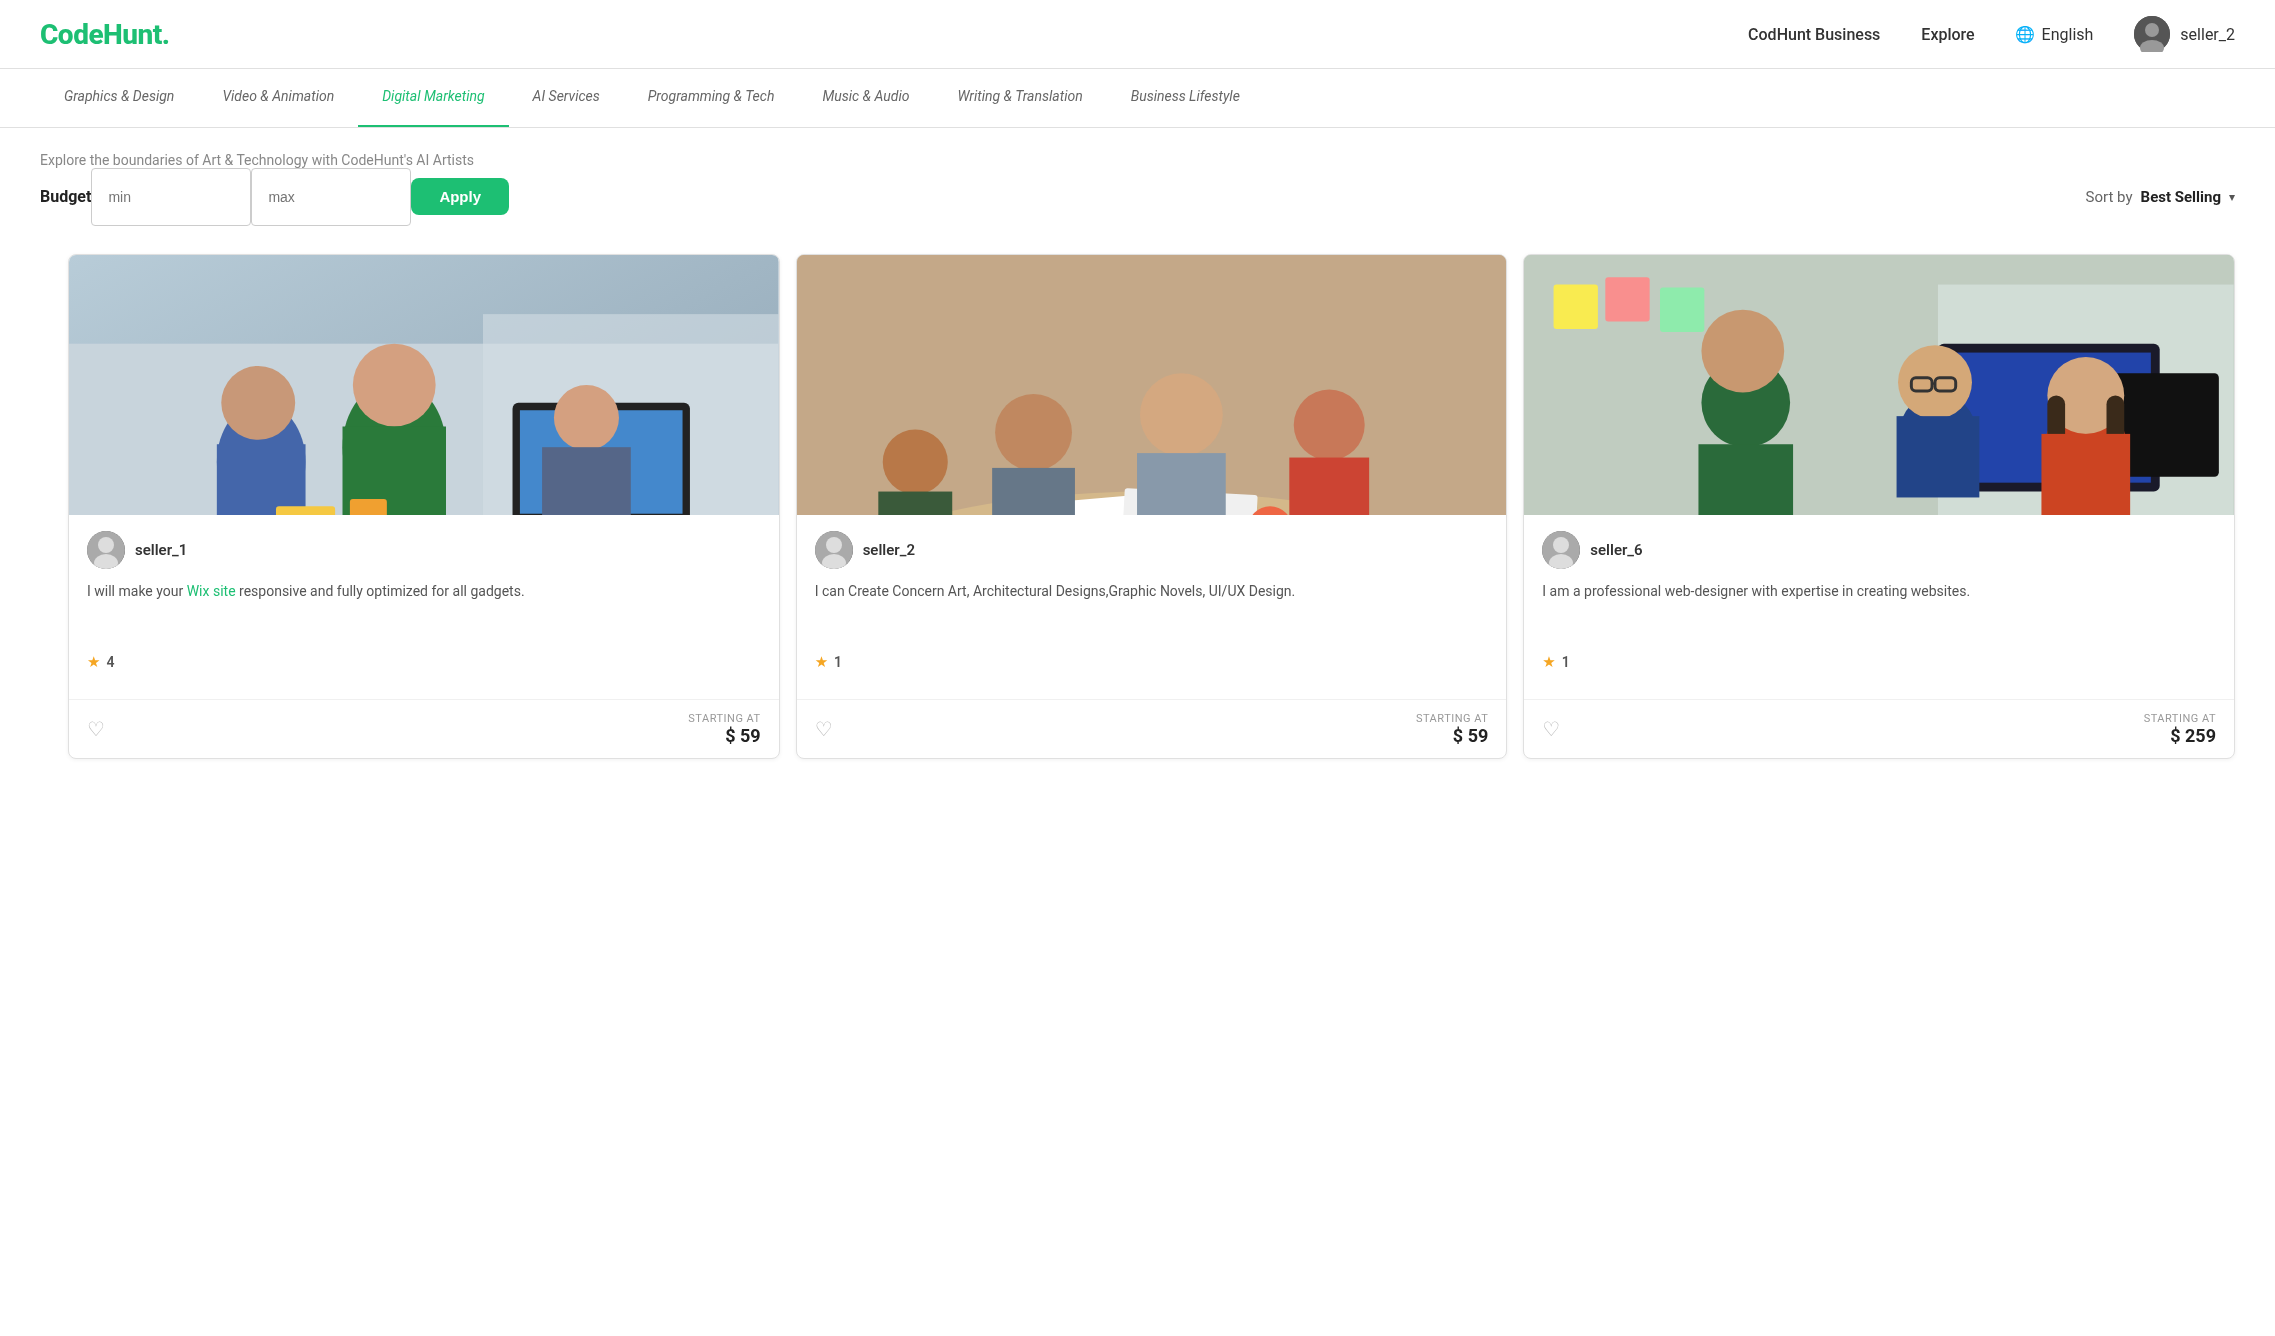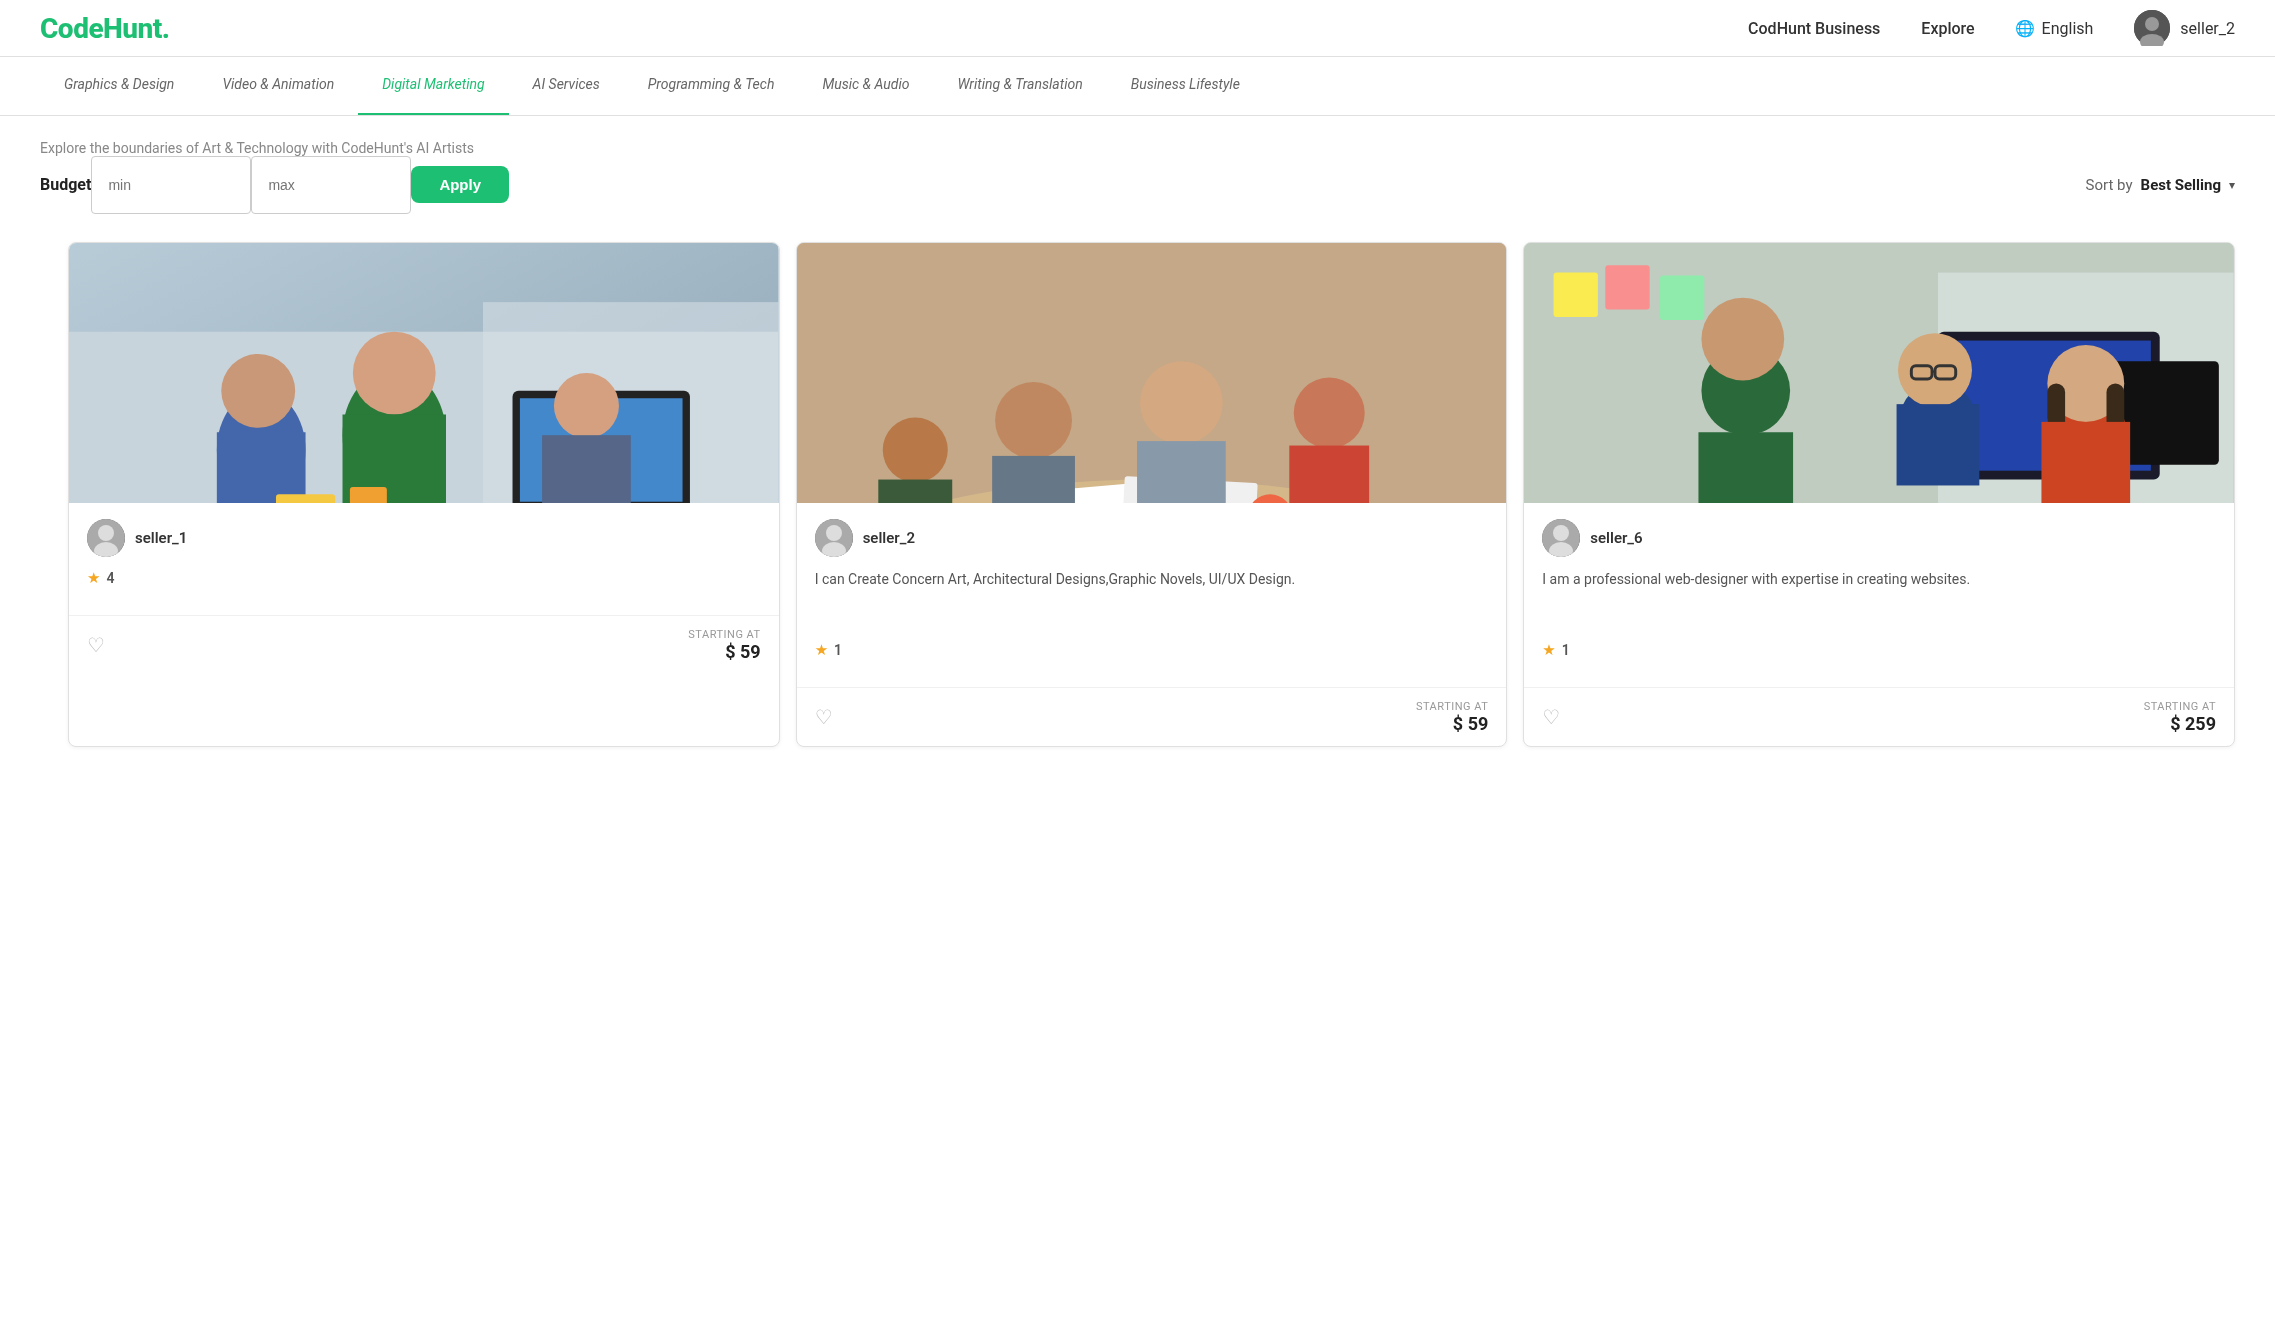--- a/index.html
+++ b/index.html
@@ -3,21 +3,21 @@
   <meta charset="utf-8">
   <style>
     * { box-sizing: border-box; margin: 0; padding: 0; }
     body { font-family: -apple-system, BlinkMacSystemFont, 'Segoe UI', Roboto, sans-serif; background: #fff; color: #333; }
 
     
     .header {
       display: flex;
       align-items: center;
       justify-content: space-between;
-      padding: 10px 40px;
+      padding: 16px 40px;
       border-bottom: 1px solid #e0e0e0;
     }
     .logo {
       font-size: 28px;
       font-weight: 800;
       color: #111;
       letter-spacing: -0.5px;
     }
     .logo span {
       color: #1dbf73;
@@ -358,20 +358,21 @@
           <div class="seller-avatar-inner">
             <svg viewBox="0 0 38 38" width="38" height="38">
               <circle cx="19" cy="19" r="19" fill="#aaa"></circle>
               <circle cx="19" cy="14" r="8" fill="#ddd"></circle>
               <ellipse cx="19" cy="32" rx="12" ry="9" fill="#ddd"></ellipse>
             </svg>
           </div>
         </div>
         <span class="seller-name">seller_1</span>
       </div>
+      <p class="card-desc"><span>I will make your </span><span class="highlight">Wix site</span><span> responsive and fully optimized for all gadgets.</span></p>
       <div class="rating-row">
         <span class="star">★</span>
         <span class="rating-count">4</span>
       </div>
     </div>
     <div class="card-footer">
       <button class="heart-btn">♡</button>
       <div class="price-block">
         <span class="starting-at">STARTING AT</span>
         <span class="price">$ 59</span>

